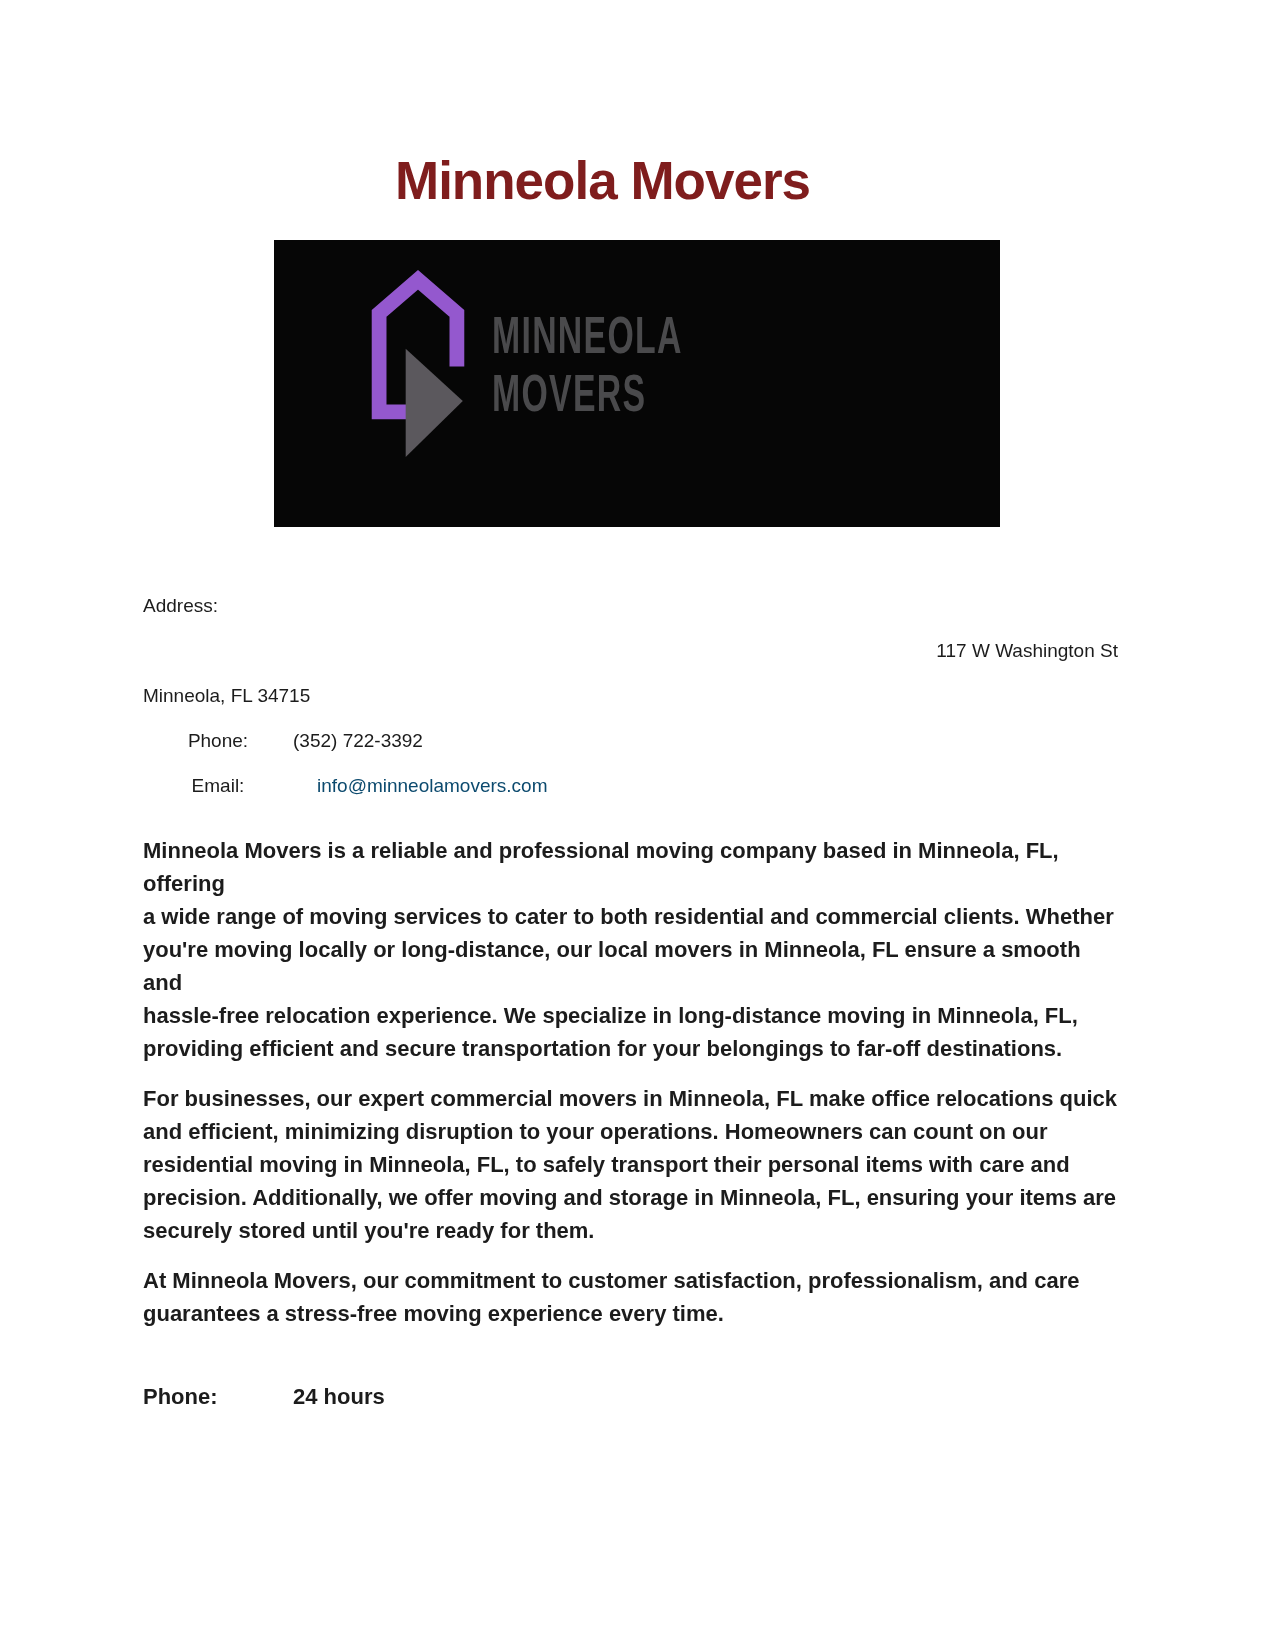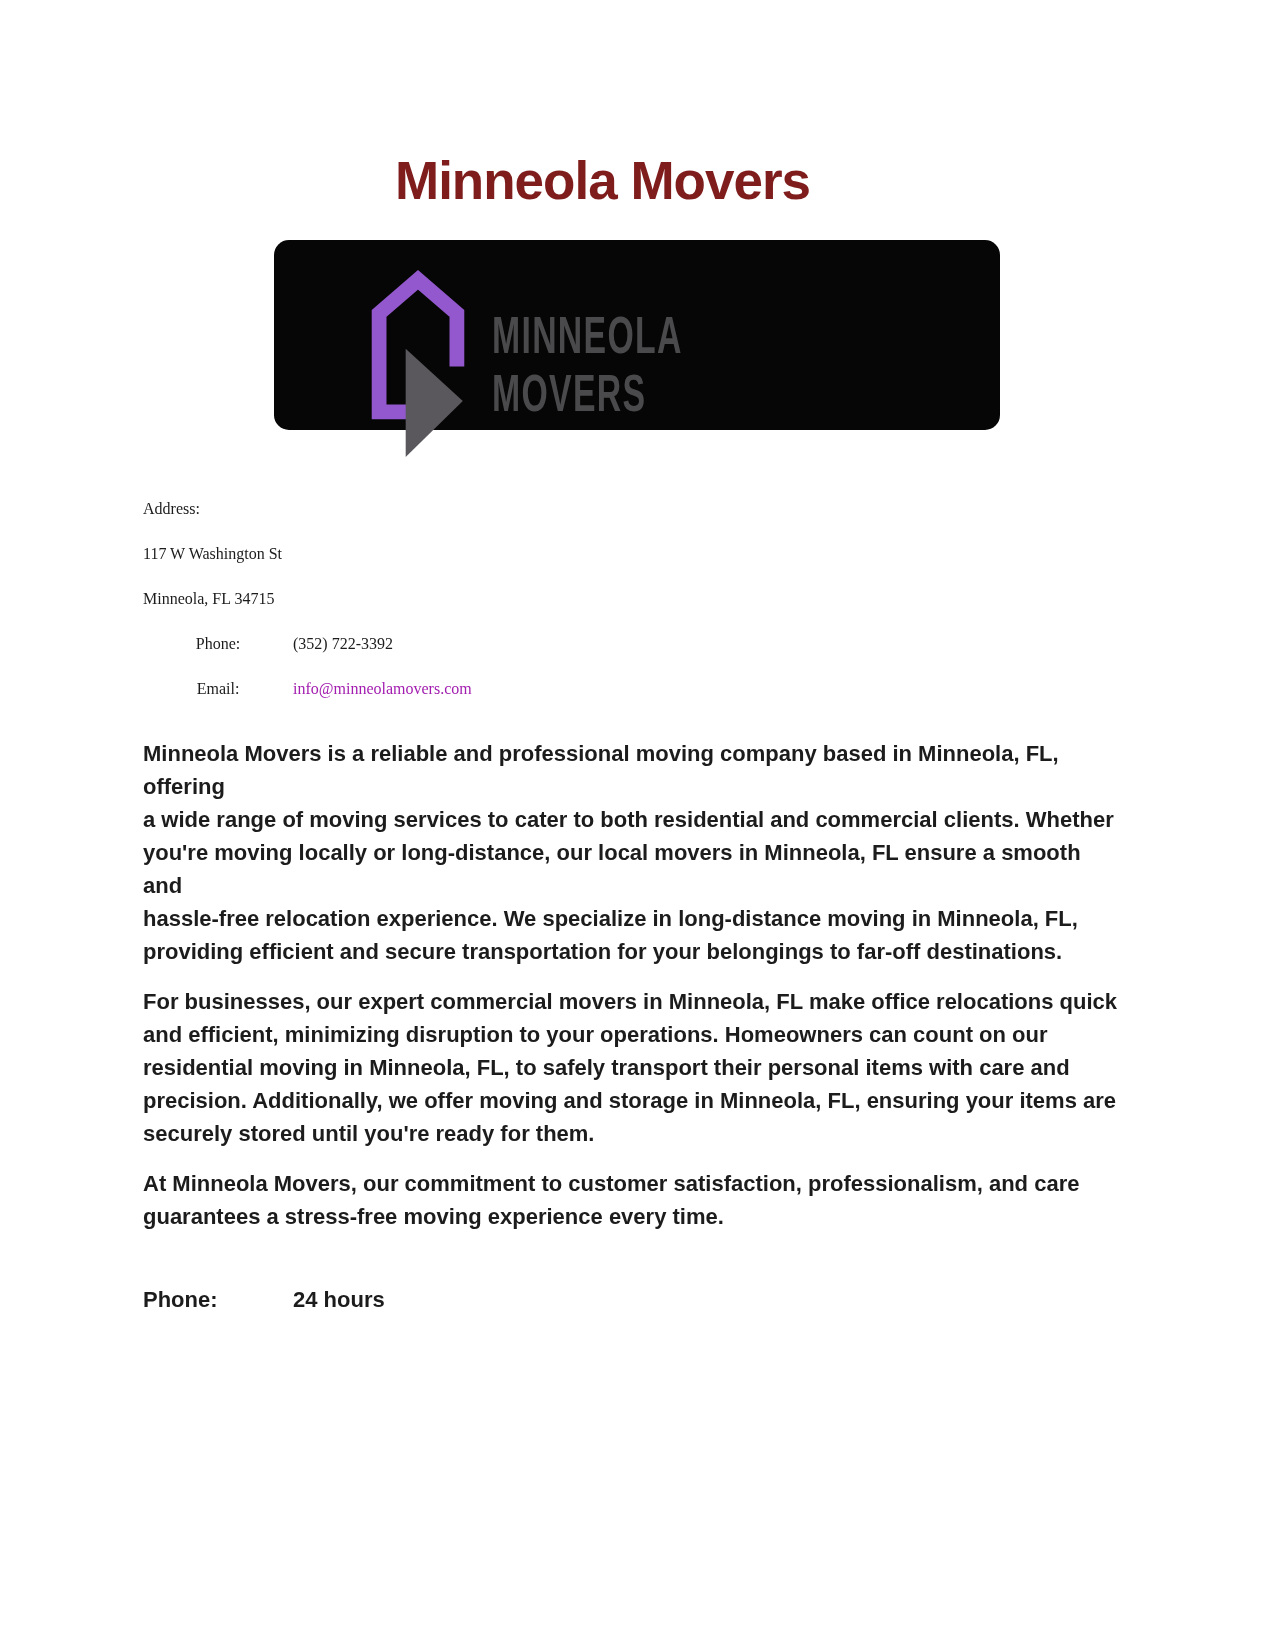--- a/index.html
+++ b/index.html
@@ -9,36 +9,36 @@
     font-family:"Liberation Sans", sans-serif; color:#1c1c1c;
     padding:152px 157px 0 143px; overflow:hidden;
   }
   .doc-title {
     font-size:53px; font-weight:bold; color:#7f1d1d;
     text-align:center; letter-spacing:-1px; line-height:58px;
     padding-right:56px; white-space:nowrap;
   }
   .logo-banner {
     margin-top:30px; margin-left:131px;
-    width:726px; height:190px; background:#060606;
-    display:flex; align-items:flex-start; padding-left:92px;border-radius:15px;
+    width:726px; height:287px; background:#060606;
+    display:flex; align-items:flex-start; padding-left:92px;
   }
   .house-icon-svg { margin-top:28px; flex-shrink:0; display:block; }
   .logo-wordmark {
     margin-top:66px; margin-left:22px;
     font-weight:bold; font-size:52px; line-height:58px;
     letter-spacing:2px; color:#4a4a4c;
     transform:scaleX(0.65); transform-origin:left top; white-space:nowrap;
   }
   .contact-block { margin-top:62px; }
-  .contact-block p, .row { font-size:16px; line-height:33px; margin:0 0 12px 0;font-family:Liberation Serif, serif; }
-  .addr-street { margin-top:8px !important; }
+  .contact-block p, .row { font-size:19px; line-height:33px; margin:0 0 12px 0; }
+  .addr-street { margin-top:8px !important;text-align:right; }
   .row { display:flex; }
   .row .lbl { width:150px; flex-shrink:0;text-align:center; }
-  a.doc-link { color:#a21caf; text-decoration:none; }
+  a.doc-link { color:#0c4a6e; text-decoration:none;margin-left:24px; }
   .paragraphs { margin-top:32px; }
   .paragraphs p {
     font-size:22px; line-height:33px; margin:0 0 17px 0;
     white-space:pre-line;
     font-weight:bold;
   }
   .kv-para { font-size:21.5px; line-height:33px; margin:0 0 17px 0; }
   .kv-para .lbl { display:inline-block; width:150px; vertical-align:top; }
   .kv-para .val { white-space:pre-line; }
 </style>

